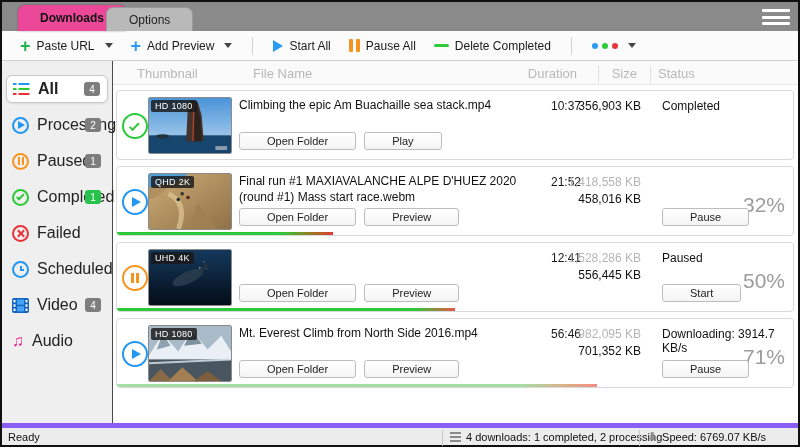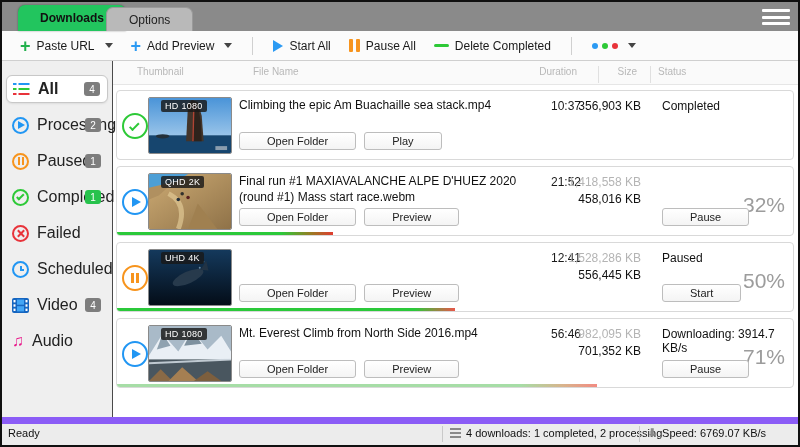--- a/index.html
+++ b/index.html
@@ -5,21 +5,21 @@
   * { box-sizing: border-box; margin: 0; padding: 0; }
   html,body { width: 800px; height: 447px; overflow: hidden; }
   body { font-family: "Liberation Sans", "DejaVu Sans", sans-serif; font-size: 12px; color:#1a1a1a; }
 
   .window { width:800px; height:447px; border:2px solid #101010; background:#fff; display:flex; flex-direction:column; }
 
   
   .titlebar { height:29px; background:#8a8a8a; position:relative; flex:0 0 auto; }
   .tab { position:absolute; bottom:0; height:24px; padding:0 22px; display:flex; align-items:center;
          border-radius:7px 7px 0 0; font-size:12px; cursor:default; }
-  .tab.active { left:16px; background:#22c55e; font-weight:bold; color:#111; height:26px; box-shadow:0 0 2px rgba(0,0,0,.4); }
+  .tab.active { left:16px; background:#ec4899; font-weight:bold; color:#111; height:26px; box-shadow:0 0 2px rgba(0,0,0,.4); }
   .tab.inactive { left:104px; background:#b9b9b9; color:#222; border:1px solid #9a9a9a; border-bottom:none; }
   .hamburger { position:absolute; right:8px; top:7px; width:28px; height:16px; display:flex; flex-direction:column; justify-content:space-between; cursor:pointer; }
   .hamburger span { display:block; height:3px; background:#fff; border-radius:1px; }
 
   
   .toolbar { height:30px; background:#fbfbfb; border-bottom:1px solid #cfcfcf; display:flex; align-items:center; padding:0 12px; gap:6px; flex:0 0 auto; }
   .tool-btn { display:flex; align-items:center; gap:6px; padding:3px 6px; border-radius:3px; cursor:pointer; white-space:nowrap; }
   .tool-sep { width:1px; height:18px; background:#d0d0d0; margin:0 8px; }
   .caret-down { width:0; height:0; border-left:4px solid transparent; border-right:4px solid transparent; border-top:5px solid #444; margin-left:4px; }
   .plus { font-size:18px; font-weight:bold; line-height:14px; }
@@ -52,52 +52,52 @@
   .xx { position:relative; width:9px; height:9px; }
   .xx::before,.xx::after { content:""; position:absolute; left:4px; top:0; width:2px; height:9px; background:#e8333a; }
   .xx::before { transform:rotate(45deg); } .xx::after { transform:rotate(-45deg); }
   .clock-hands { position:relative; width:9px; height:9px; }
   .clock-hands::before { content:""; position:absolute; left:4px; top:1px; width:2px; height:4px; background:#2196f3; }
   .clock-hands::after { content:""; position:absolute; left:4px; top:4px; width:4px; height:2px; background:#2196f3; }
   .note-ic { color:#e8198b; font-size:16px; line-height:14px; }
 
   
   .main { flex:1 1 auto; display:flex; flex-direction:column; background:#fff; min-width:0; }
-  .list-header { height:24px; background:#fafafa; border-bottom:1px solid #e6e6e6; position:relative; flex:0 0 auto; color:#b8b8b8; font-size:10px; }
+  .list-header { height:24px; background:#fafafa; border-bottom:1px solid #e6e6e6; position:relative; flex:0 0 auto; color:#b8b8b8; font-size:13px; }
   .list-header span { position:absolute; top:5px; }
   .h-thumb { left:24px; } .h-name { left:140px; }
   .h-duration { left:360px; width:104px; text-align:right; }
   .h-size { left:410px; width:114px; text-align:right; }
   .h-status { left:545px; }
   .h-sep { position:absolute; top:3px; width:1px; height:17px; background:#e0e0e0; }
   .h-sep.s1 { left:485px; } .h-sep.s2 { left:537px; }
 
   .rows { flex:1 1 auto; padding:5px 4px 0 3px; overflow:hidden; }
   .row-card { position:relative; height:70px; border:1px solid #d9d9d9; border-radius:4px; background:#fff; margin-bottom:6px; }
   .state-ic { position:absolute; left:5px; top:22px; width:26px; height:26px; border-radius:50%; border:2.5px solid; display:flex; align-items:center; justify-content:center; }
   .state-ic.blue { border-color:#2196f3; } .state-ic.orange { border-color:#f7941d; } .state-ic.green { border-color:#2dc937; }
   .state-ic .tri { border-top-width:5px; border-bottom-width:5px; border-left-width:9px; }
   .state-ic .bars i { width:3px; height:10px; }
   .state-ic .chk { width:10px; height:5px; }
   .thumb { position:absolute; left:31px; top:6px; width:84px; height:57px; border:1px solid #8a8a8a; border-radius:2px; overflow:hidden; cursor:pointer; }
   .thumb svg { display:block; width:100%; height:100%; }
-  .q-badge { position:absolute; left:12px; top:2px; background:rgba(25,25,25,.82); color:#fff; font-size:9px; padding:1px 4px; border-radius:2px; letter-spacing:.3px; }
+  .q-badge { position:absolute; left:2px; top:2px; background:rgba(25,25,25,.82); color:#fff; font-size:9px; padding:1px 4px; border-radius:2px; letter-spacing:.3px; }
   .f-name { position:absolute; left:122px; top:7px; width:305px; line-height:1.3; font-size:12px; color:#111; }
   .row-btns { position:absolute; left:122px; bottom:9px; display:flex; gap:8px; }
   .mini-btn { font-size:11px; color:#222; background:linear-gradient(#ffffff,#f4f4f4); border:1px solid #bdbdbd; border-radius:3px; padding:2px 27px; cursor:pointer; white-space:nowrap; }
   .col-duration { position:absolute; left:360px; top:8px; width:104px; text-align:right; font-size:12px; }
   .col-size { position:absolute; left:410px; top:8px; width:114px; text-align:right; font-size:12px; display:flex; flex-direction:column; gap:3px; }
   .size-total { color:#b4b4b4; } .size-done { color:#111; }
   .col-status { position:absolute; left:545px; top:8px; right:4px; font-size:12px; color:#111; }
   .pct { position:absolute; right:8px; top:26px; font-size:21px; color:#9c9c9c; }
   .action-btn { position:absolute; left:545px; bottom:9px; }
   .progress { position:absolute; left:0; bottom:0; height:3px; border-radius:0 0 0 3px; }
 
   
-  .statusbar { height:28px; background:#ececec; border-top:7px solid #8b5cf6; position:relative; font-size:11px; color:#111; flex:0 0 auto; }
+  .statusbar { height:22px; background:#ececec; border-top:5px solid #8b5cf6; position:relative; font-size:11px; color:#111; flex:0 0 auto; }
   .sb-ready { position:absolute; left:6px; top:3px; }
   .sb-sep { position:absolute; top:2px; width:1px; height:16px; background:#c9c9c9; }
   .sb-sep.p1 { left:440px; } .sb-sep.p2 { left:637px; }
   .sb-summary { position:absolute; left:448px; top:3px; display:flex; align-items:center; gap:5px; }
   .sb-speed { position:absolute; left:645px; top:3px; display:flex; align-items:center; gap:5px; }
   .list-ic { display:flex; flex-direction:column; gap:2px; }
   .list-ic i { display:block; width:11px; height:2px; background:#8a8a8a; }
   .dl-arrow { color:#8a8a8a; font-size:12px; font-weight:bold; line-height:11px; }
 
   .all-ic { display:block; }

